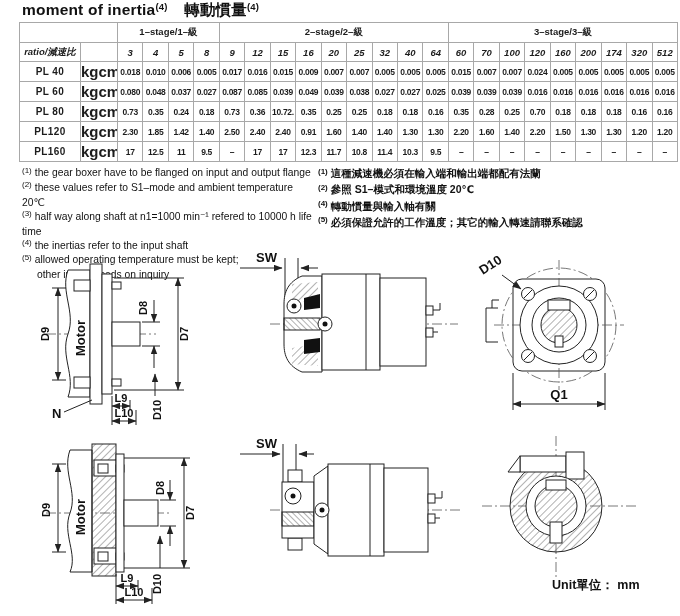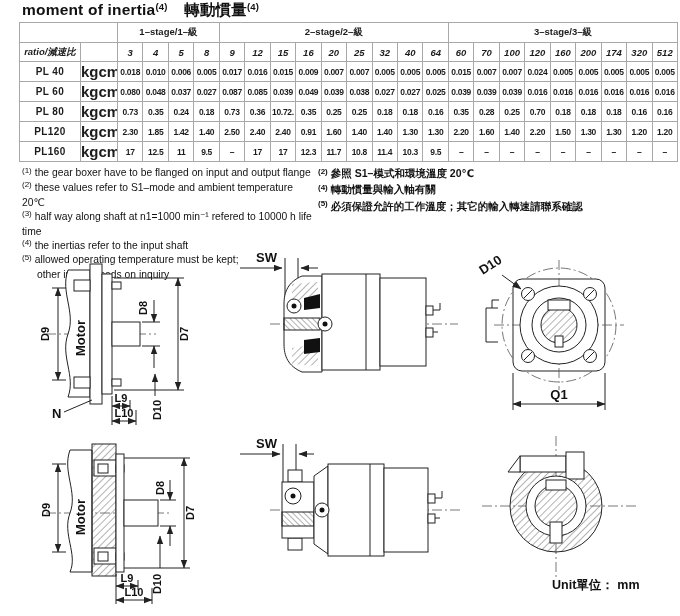--- a/index.html
+++ b/index.html
@@ -244,20 +244,21 @@
 
   <div id="notes-en">
       <div class="note"><span class="nsup">(1)</span><span>the gear boxer have to be flanged on input and output flange</span></div>
       <div class="note"><span class="nsup">(2)</span><span>these values refer to S1–mode and ambient temperature 20℃</span></div>
       <div class="note"><span class="nsup">(3)</span><span>half way along shaft at n1=1000 min⁻¹ refered to 10000 h life time</span></div>
       <div class="note"><span class="nsup">(4)</span><span>the inertias refer to the input shaft</span></div>
       <div class="note"><span class="nsup">(5)</span><span>allowed operating temperature must be kept;</span></div>
       <div class="cont">other input speeds on inquiry</div>
     </div>
   <div id="notes-zh">
+      <div class="note"><span class="nsup">(1)</span><span>這種減速機必須在輸入端和輸出端都配有法蘭</span></div>
       <div class="note"><span class="nsup">(2)</span><span>參照 S1–模式和環境溫度 20℃</span></div>
       <div class="note"><span class="nsup">(4)</span><span>轉動慣量與輸入軸有關</span></div>
       <div class="note"><span class="nsup">(5)</span><span>必須保證允許的工作溫度；其它的輸入轉速請聯系確認</span></div>
     </div>
 
   <svg width="0" height="0" style="position:absolute" aria-hidden="true">
     <defs>
       <marker id="ar" viewBox="0 0 8 6" refX="7.5" refY="3" markerWidth="9" markerHeight="7" orient="auto-start-reverse">
         <path d="M0,0 L8,3 L0,6 Z" fill="#222"></path>
       </marker>

